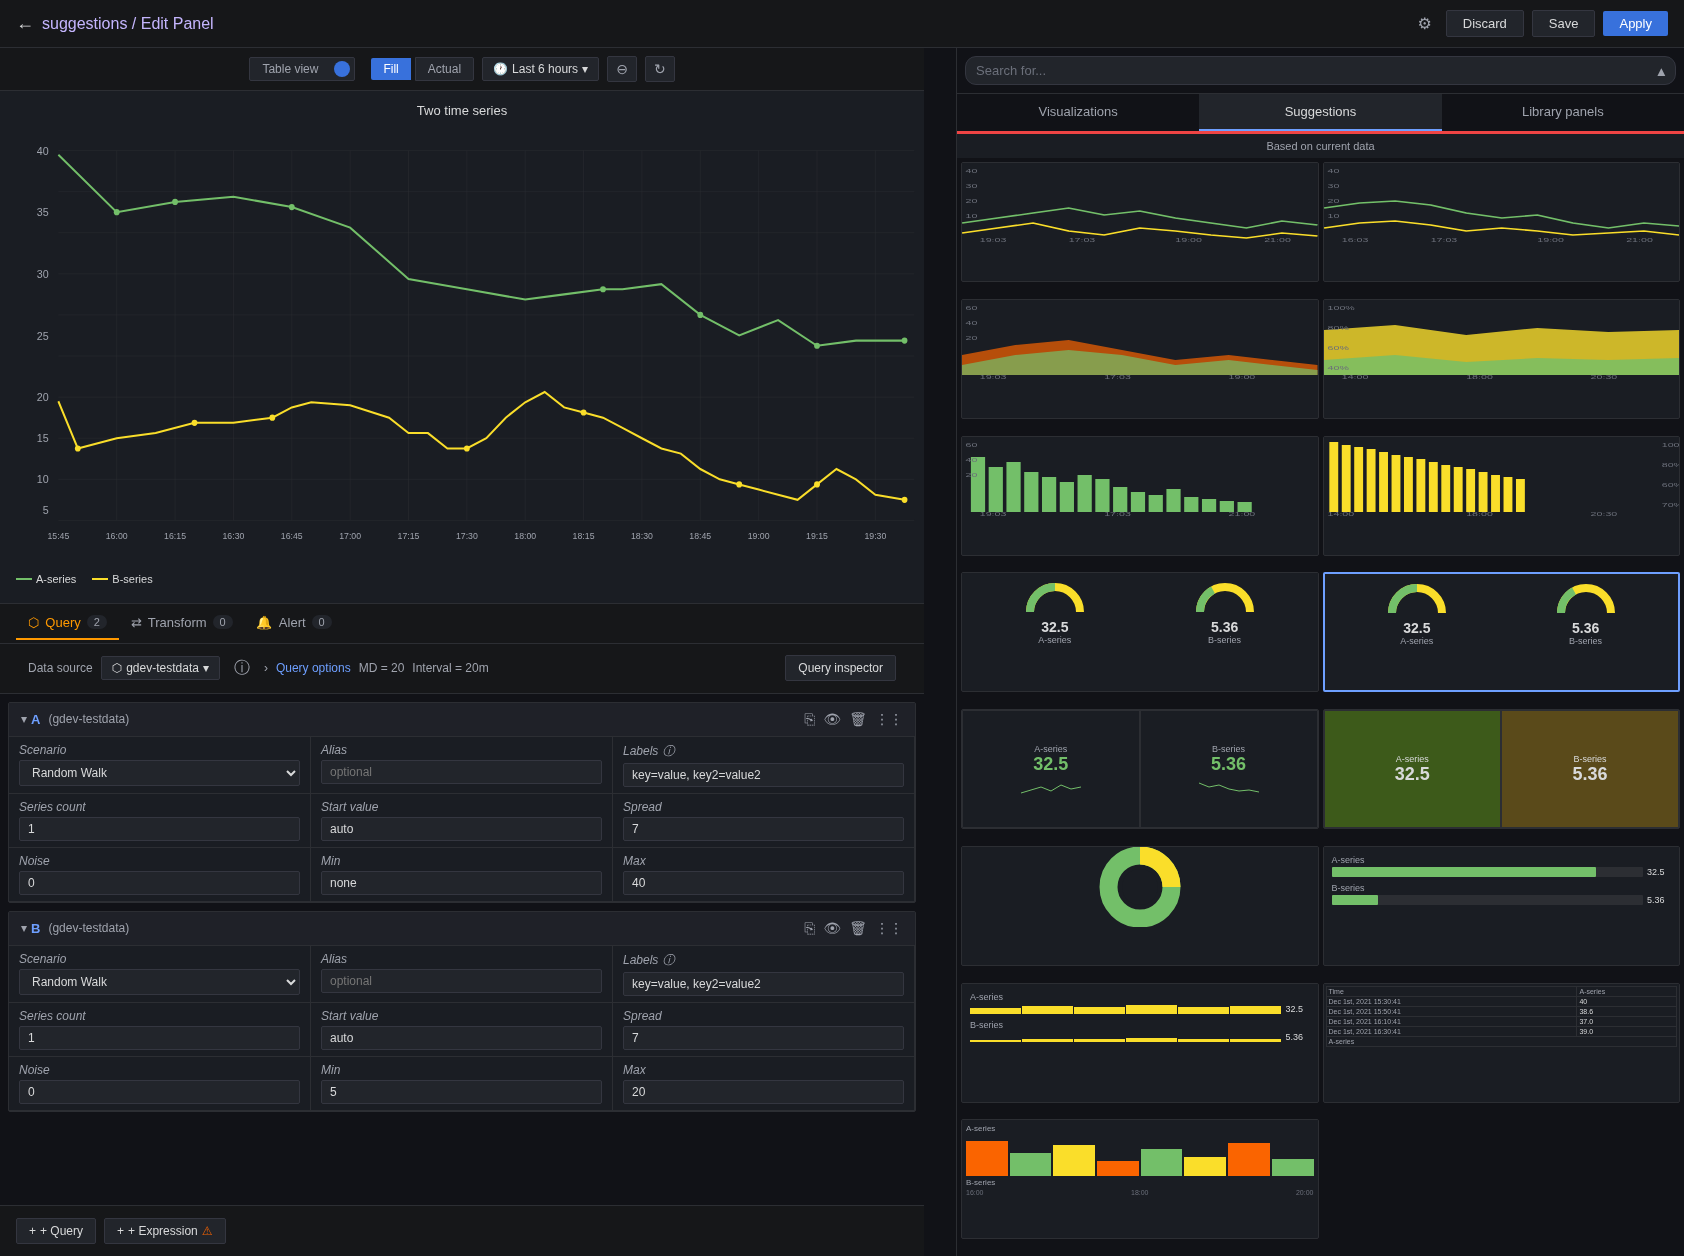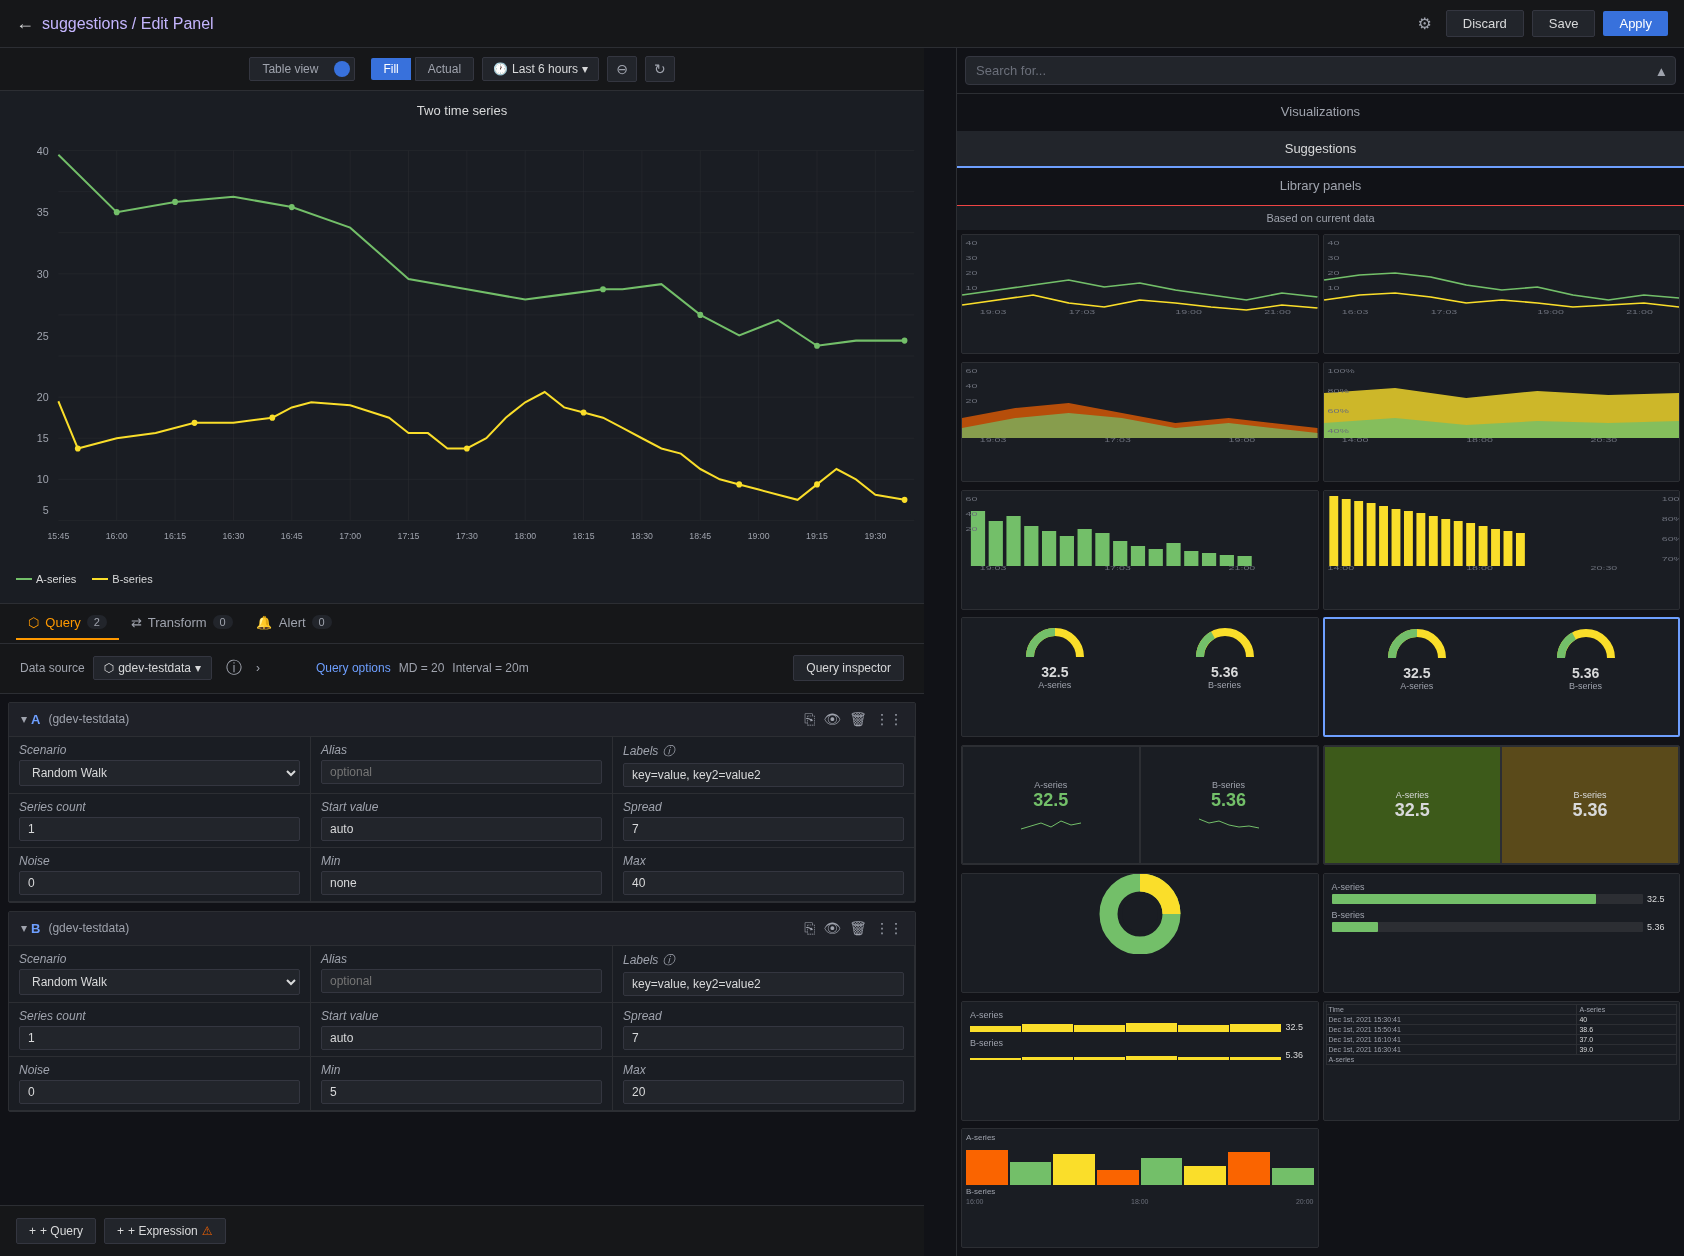--- a/index.html
+++ b/index.html
@@ -39,24 +39,24 @@
     .legend-item { display: flex; align-items: center; gap: 4px; font-size: 11px; }
     .legend-dot { width: 16px; height: 2px; }
 
     
     .query-tabs { display: flex; align-items: center; gap: 0; background: #161719; border-bottom: 1px solid #2c2e33; padding: 0 16px; height: 40px; }
     .qtab { display: flex; align-items: center; gap: 6px; padding: 8px 12px; cursor: pointer; color: #9fa3ad; border-bottom: 2px solid transparent; font-size: 13px; }
     .qtab.active { color: #ff9900; border-bottom-color: #ff9900; }
     .qtab-badge { background: #22252b; border-radius: 10px; padding: 1px 7px; font-size: 11px; color: #9fa3ad; }
 
     
-    .datasource-bar { display: flex; align-items: center; gap: 8px; padding: 8px 20px; background: #161719; border-bottom: 1px solid #2c2e33; }
+    .datasource-bar { display: flex; align-items: center; gap: 8px; padding: 8px 28px; background: #161719; border-bottom: 1px solid #2c2e33; }
     .datasource-label { color: #9fa3ad; font-size: 12px; }
     .datasource-select { display: flex; align-items: center; gap: 4px; background: #22252b; border: 1px solid #343640; border-radius: 2px; padding: 4px 10px; cursor: pointer; color: #d8d9da; font-size: 12px; }
-    .query-options-btn { color: #6e9fff; cursor: pointer; font-size: 12px; background: none; border: none; margin-left: 48px; }
+    .query-options-btn { color: #6e9fff; cursor: pointer; font-size: 12px; background: none; border: none; }
     .md-info { color: #9fa3ad; font-size: 12px; }
     .query-inspector-btn { margin-left: auto; background: #22252b; border: 1px solid #343640; border-radius: 2px; padding: 5px 12px; color: #d8d9da; cursor: pointer; font-size: 12px; }
 
     
     .query-blocks { overflow-y: auto; flex: 1; background: #111217; }
     .query-block { border: 1px solid #2c2e33; margin: 8px; border-radius: 2px; background: #1a1d23; }
     .query-block-header { display: flex; align-items: center; padding: 8px 12px; background: #1f2128; border-bottom: 1px solid #2c2e33; }
     .query-block-letter { color: #6e9fff; font-weight: bold; margin-right: 8px; font-size: 13px; }
     .query-block-source { color: #9fa3ad; font-size: 12px; flex: 1; }
     .query-block-actions { display: flex; gap: 8px; }
@@ -68,26 +68,26 @@
     .field-input-with-icon { display: flex; align-items: center; gap: 4px; }
 
     
     .bottom-bar { display: flex; align-items: center; gap: 8px; padding: 12px 16px; background: #161719; border-top: 1px solid #2c2e33; }
     .add-btn { display: flex; align-items: center; gap: 4px; background: #22252b; border: 1px solid #343640; border-radius: 2px; padding: 5px 12px; color: #d8d9da; cursor: pointer; font-size: 12px; }
     .expression-btn { display: flex; align-items: center; gap: 4px; background: #22252b; border: 1px solid #343640; border-radius: 2px; padding: 5px 12px; color: #d8d9da; cursor: pointer; font-size: 12px; }
 
     
     .right-search { padding: 8px; border-bottom: 1px solid #2c2e33; }
     .search-input-wrap { position: relative; }
-    .search-input { width: 100%; background: #22252b; border: 1px solid #343640; border-radius: 4px; padding: 6px 32px 6px 10px; color: #d8d9da; font-size: 13px; }
+    .search-input { width: 100%; background: #22252b; border: 1px solid #343640; border-radius: 11px; padding: 6px 32px 6px 10px; color: #d8d9da; font-size: 13px; }
     .search-input::placeholder { color: #6b6f7a; }
     .search-toggle { position: absolute; right: 8px; top: 50%; transform: translateY(-50%); background: none; border: none; color: #9fa3ad; cursor: pointer; }
 
     
-    .right-tabs { display: flex; border-bottom: 1px solid #ef4444; flex-direction: column; }
+    .right-tabs { display: flex; border-bottom: 3px solid #ef4444; }
     .rtab { flex: 1; text-align: center; padding: 10px; cursor: pointer; color: #9fa3ad; font-size: 13px; border-bottom: 2px solid transparent; }
     .rtab.active { background: #22252b; color: #d8d9da; border-bottom-color: #6e9fff; }
     .rtab-hint { font-size: 11px; color: #9fa3ad; text-align: center; padding: 6px; background: #1a1d23; }
 
     
     .suggestions-grid { display: grid; grid-template-columns: 1fr 1fr; gap: 4px; padding: 4px; overflow-y: auto; flex: 1; }
     .suggestion-card { background: #1a1d23; border: 1px solid #2c2e33; border-radius: 2px; cursor: pointer; overflow: hidden; position: relative; height: 120px; }
     .suggestion-card.active { border: 2px solid #6e9fff; }
     .card-mini-viz { width: 100%; height: 80px; position: relative; overflow: hidden; }
     .table-mini { font-size: 8px; padding: 2px; overflow: hidden; }

